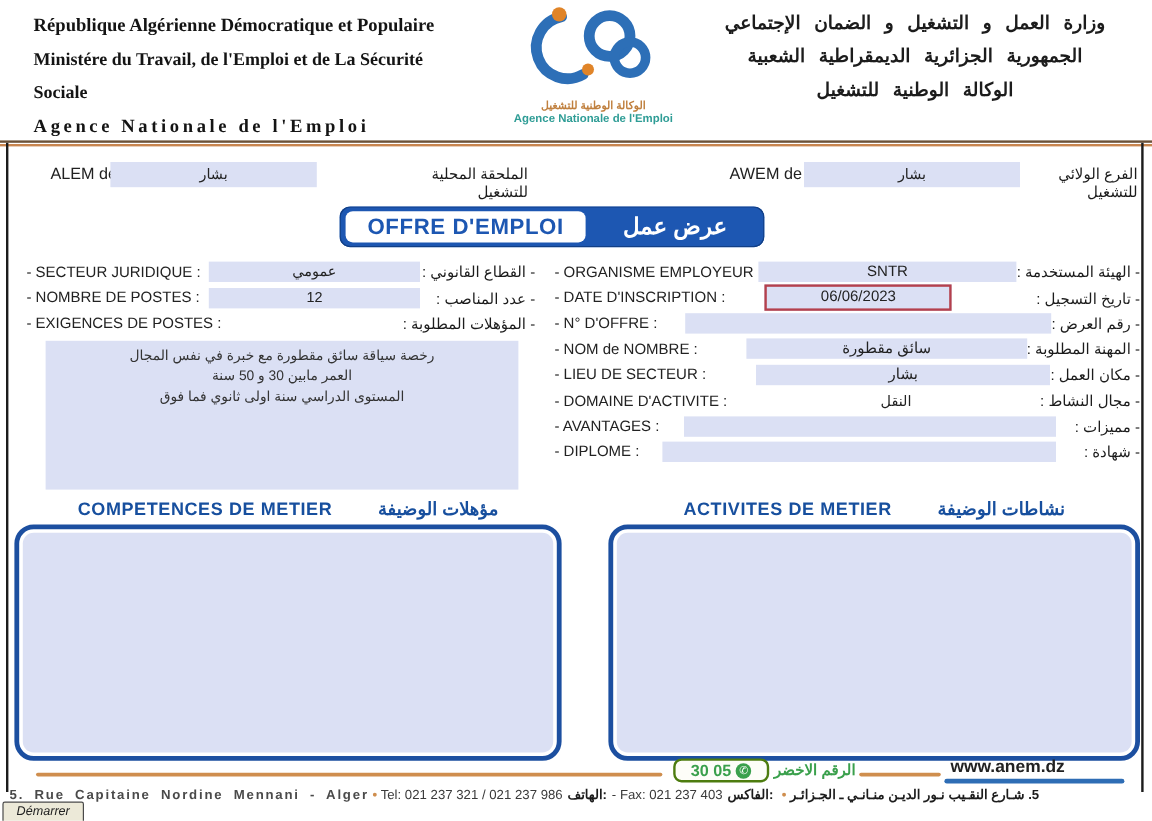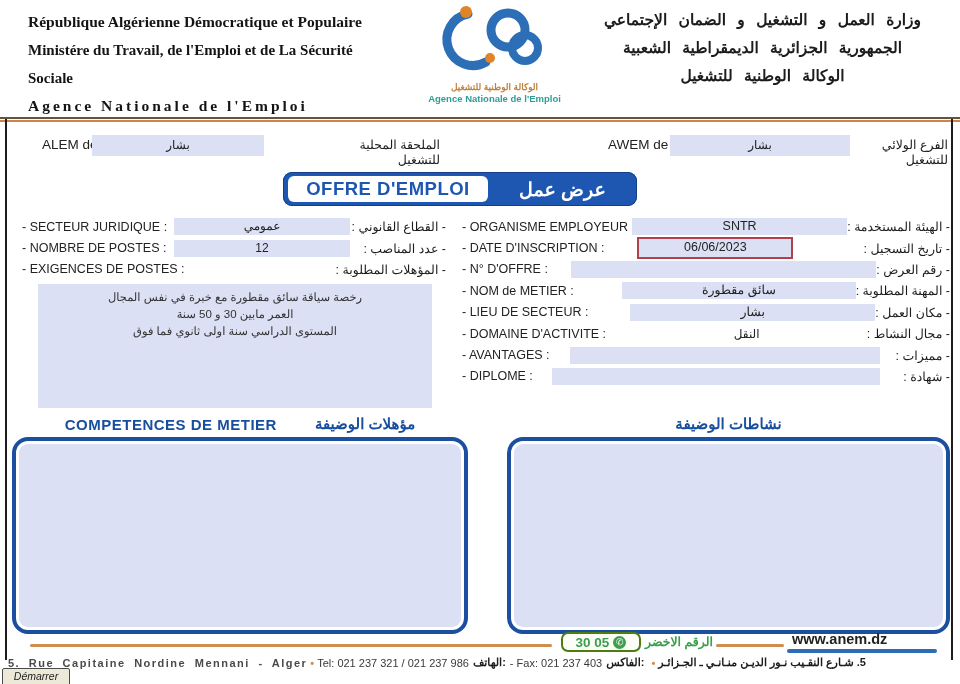--- a/index.html
+++ b/index.html
@@ -144,21 +144,21 @@
       <div class="datebox">06/06/2023</div>
     </div>
     <div class="falab">- تاريخ التسجيل :</div>
   </div>
   <div class="frow">
     <div class="flab" style="width:110px;">- N° D'OFFRE :</div>
     <div class="fld" style="width:308px;height:17px;font-size:12px;line-height:17px;"></div>
     <div class="falab">- رقم العرض :</div>
   </div>
   <div class="frow">
-    <div class="flab r-flab">- NOM de METIER :</div>
+    <div class="flab r-flab">- NOM de NOMBRE :</div>
     <div class="fld r-ffield ar">سائق مقطورة</div>
     <div class="falab">- المهنة المطلوبة :</div>
   </div>
   <div class="frow">
     <div class="flab r-flab">- LIEU DE SECTEUR :</div>
     <div class="fld r-ffield ar">بشار</div>
     <div class="falab">- مكان العمل :</div>
   </div>
   <div class="frow">
     <div class="flab r-flab">- DOMAINE D'ACTIVITE :</div>
@@ -179,20 +179,21 @@
 
 <div class="abs sec-hdr" style="left:12px;width:456px;">
   <div class="fr">COMPETENCES DE METIER</div>
   <div class="arx">مؤهلات الوضيفة</div>
 </div>
 <div class="abs big-box" style="left:12px;width:456px;">
   <div class="inner"></div>
 </div>
 
 <div class="abs sec-hdr" style="left:507px;width:443px;">
+  <div class="fr">ACTIVITES DE METIER</div>
   <div class="arx">نشاطات الوضيفة</div>
 </div>
 <div class="abs big-box" style="left:507px;width:443px;">
   <div class="inner"></div>
 </div>
 
 <div class="abs o-line" style="left:30px;top:644px;width:522px;"></div>
 <div class="abs badge">
   <div class="num">30 05</div>
   <div class="ph">✆</div>

